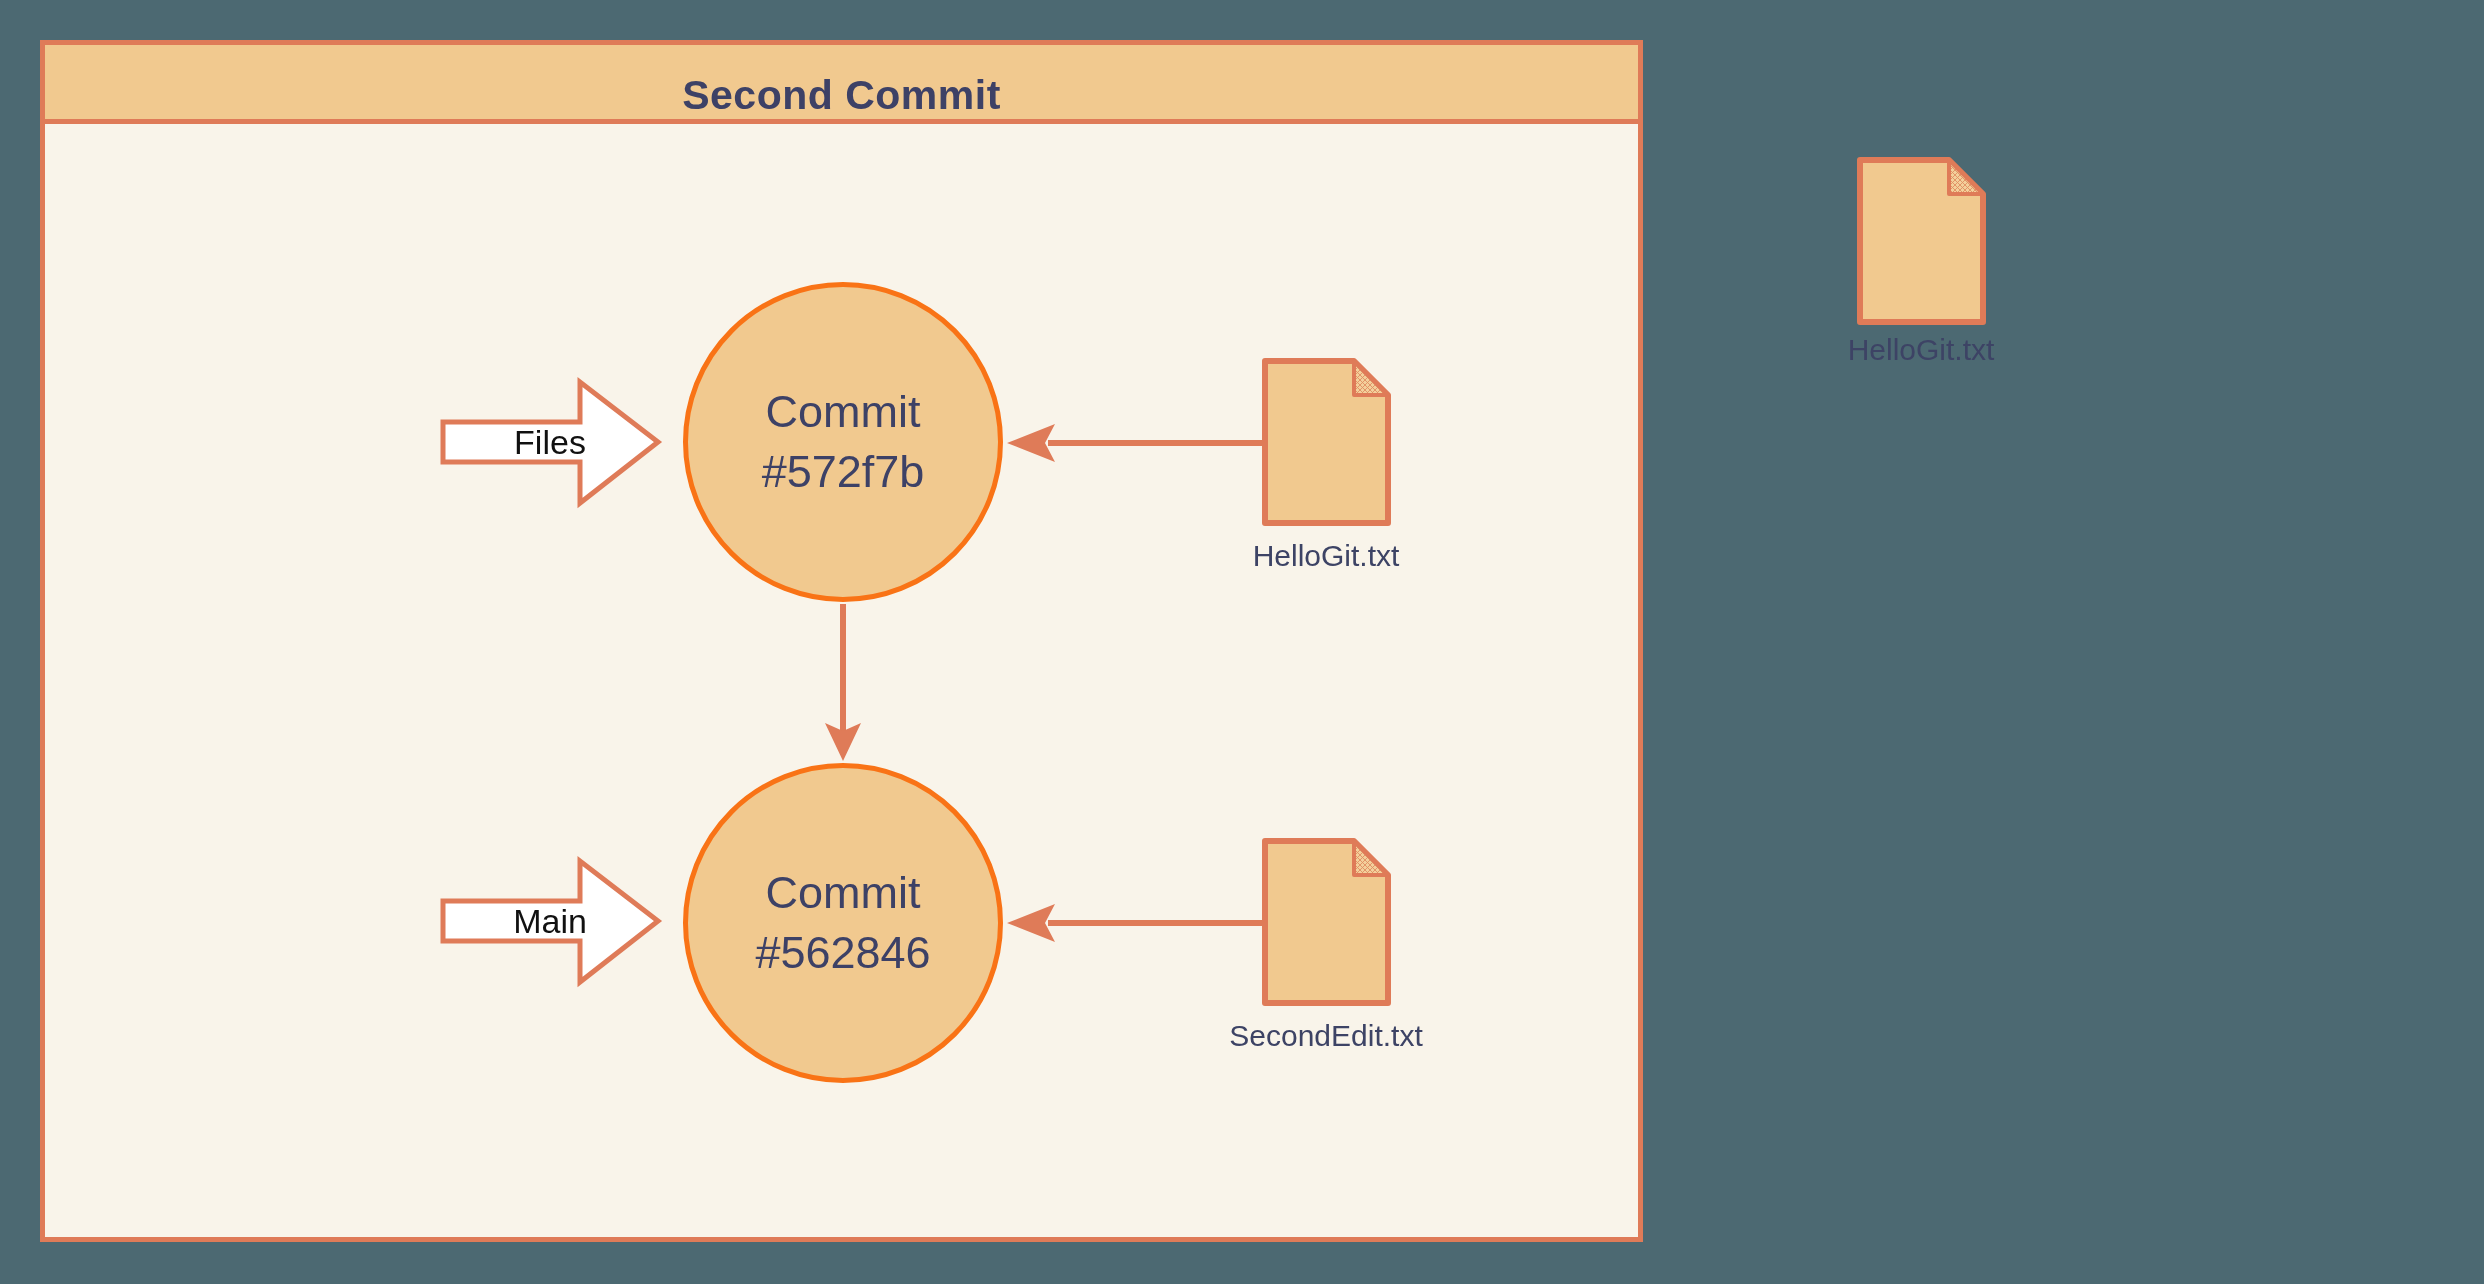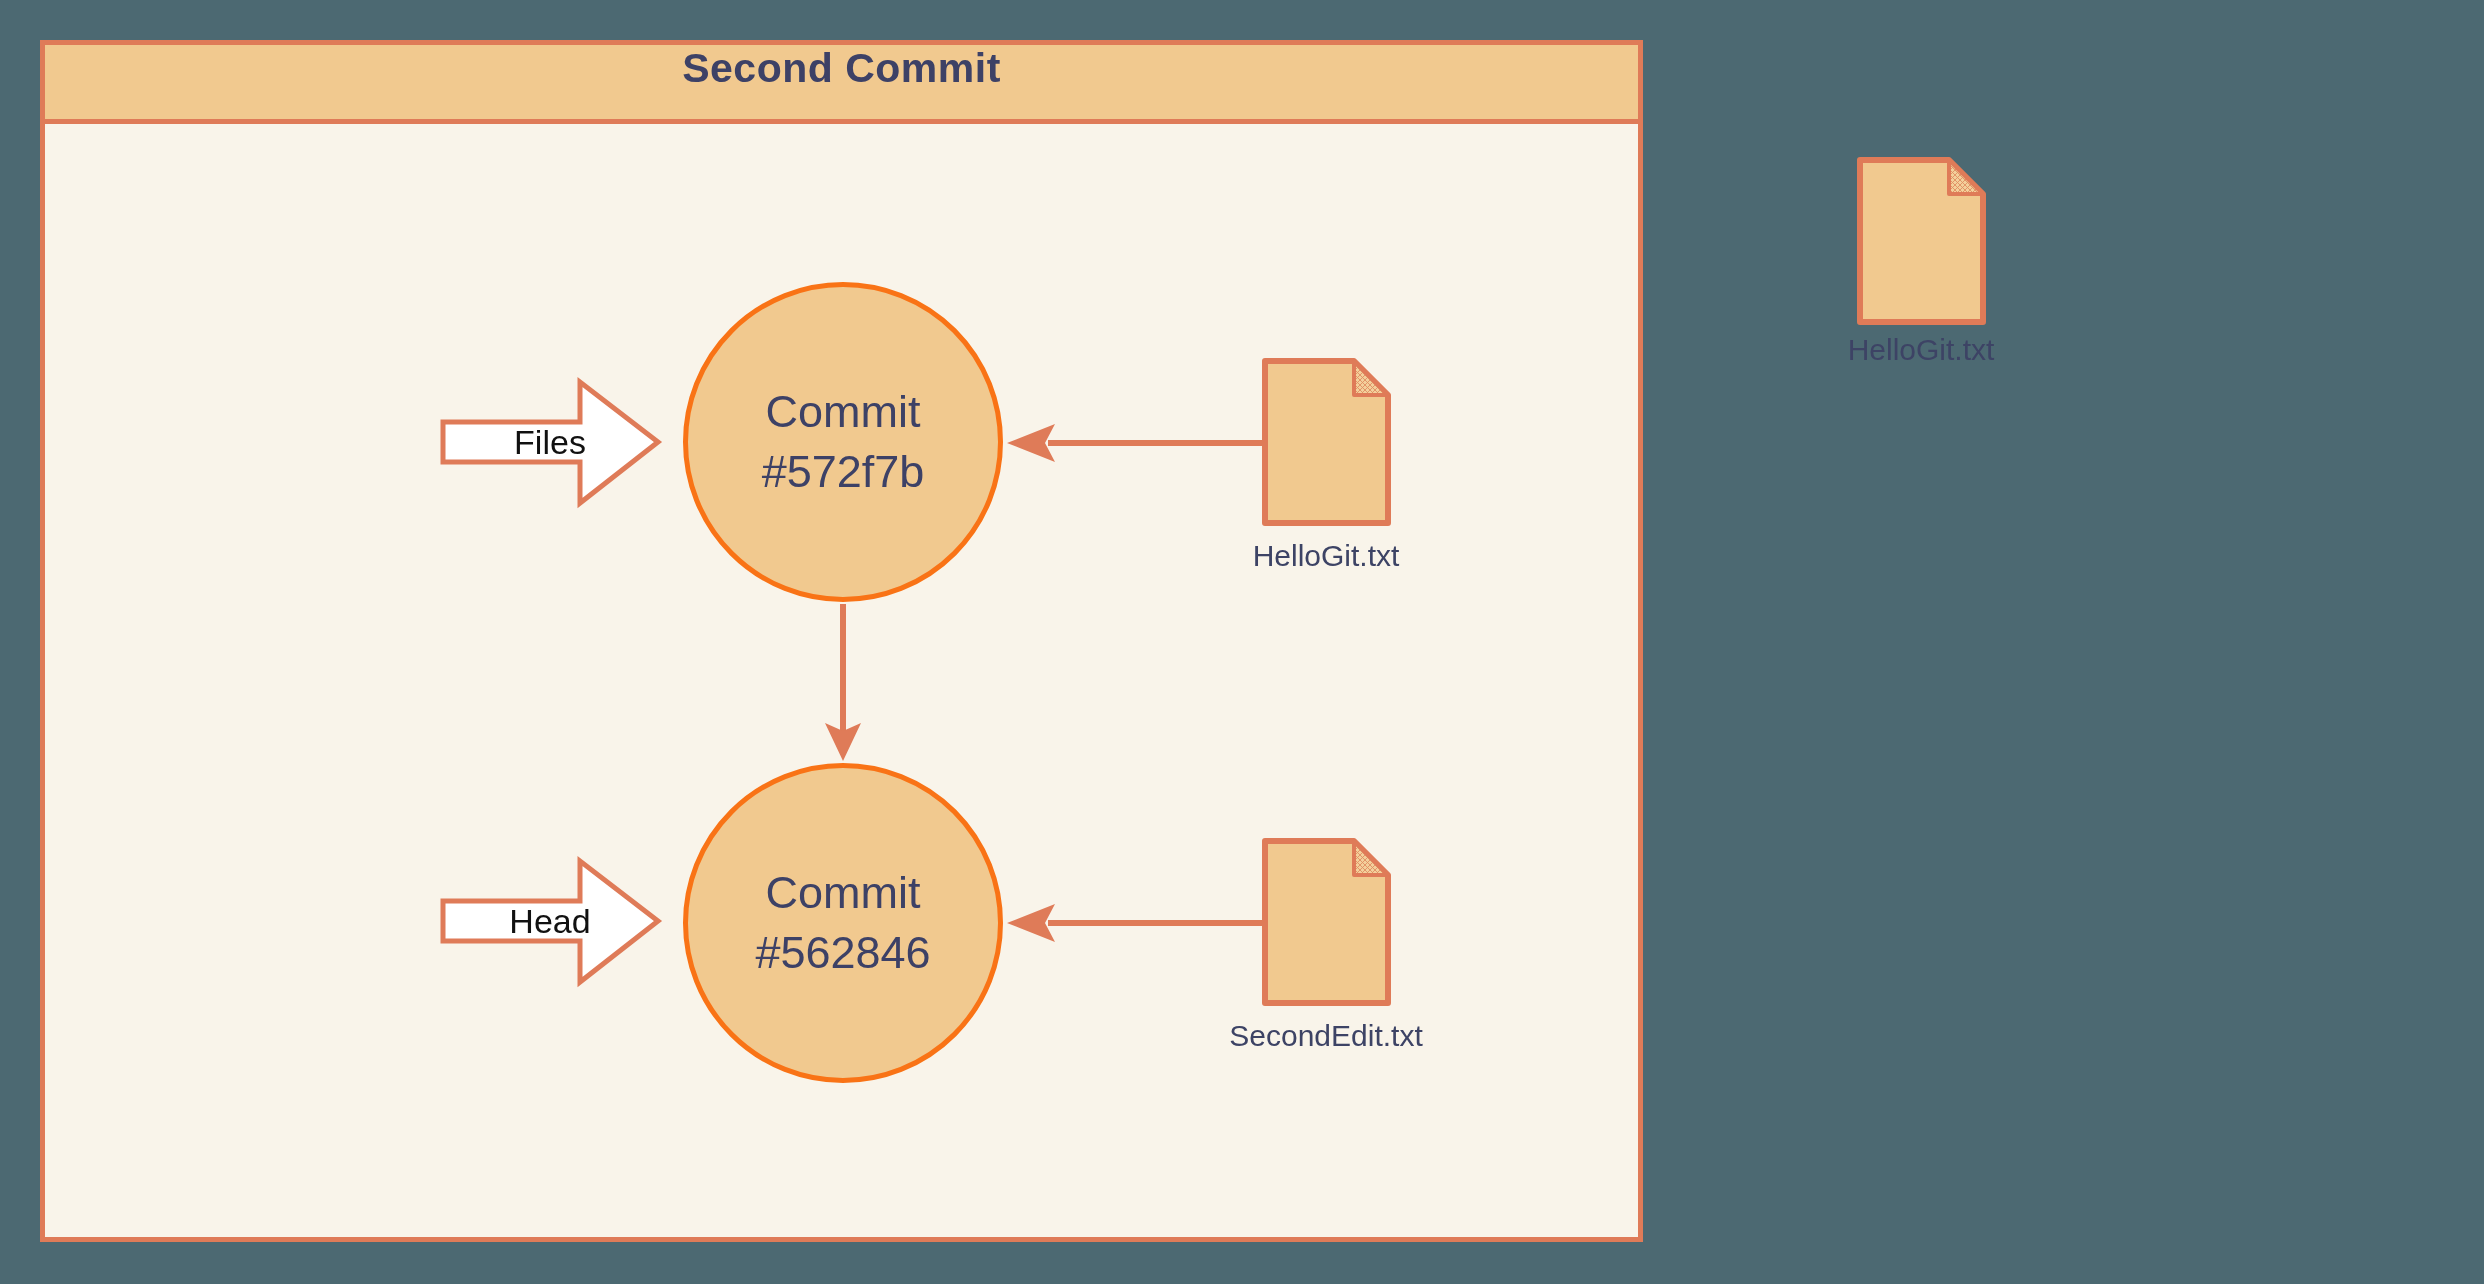--- a/index.html
+++ b/index.html
@@ -17,21 +17,21 @@
     position: absolute;
     border: 5px solid #DF7B58;
     background: #F9F4EA;
   }
   .panel-left  { left: 40px;   top: 40px; width: 1603px; height: 1202px; }
   .panel-right { left: 1800px; top: 40px; width: 644px;  height: 1202px; }
   .panel-header {
     height: 79px;
     background: #F1C98F;
     border-bottom: 5px solid #DF7B58;
-    display: flex; align-items: flex-start; justify-content: center;
+    display: flex; align-items: flex-end; justify-content: center;
   }
   .panel-title {
     font-size: 41px; font-weight: bold; color: #3D4166; letter-spacing: 0.5px;
   }
 
   
   .commit-circle {
     position: absolute;
     width: 320px; height: 320px;
     border-radius: 50%;
@@ -126,20 +126,20 @@
     <div>Commit</div>
     <div>#572f7b</div>
   </div>
 
   <div class="commit-circle c2">
     <div>Commit</div>
     <div>#562846</div>
   </div>
 
   <div class="free-label pointer-label" style="left:550px; top:442px;">Files</div>
-  <div class="free-label pointer-label" style="left:550px; top:921px;">Head</div>
+  <div class="free-label pointer-label" style="left:550px; top:921px;">Main</div>
 
   <div class="free-label file-label" style="left:1326px; top:556px;">HelloGit.txt</div>
   <div class="free-label file-label" style="left:1326px; top:1036px;">SecondEdit.txt</div>
 
   <div class="free-label file-label" style="left:1921px; top:350px;">HelloGit.txt</div>
 
 </div>
 
 </body></html>

